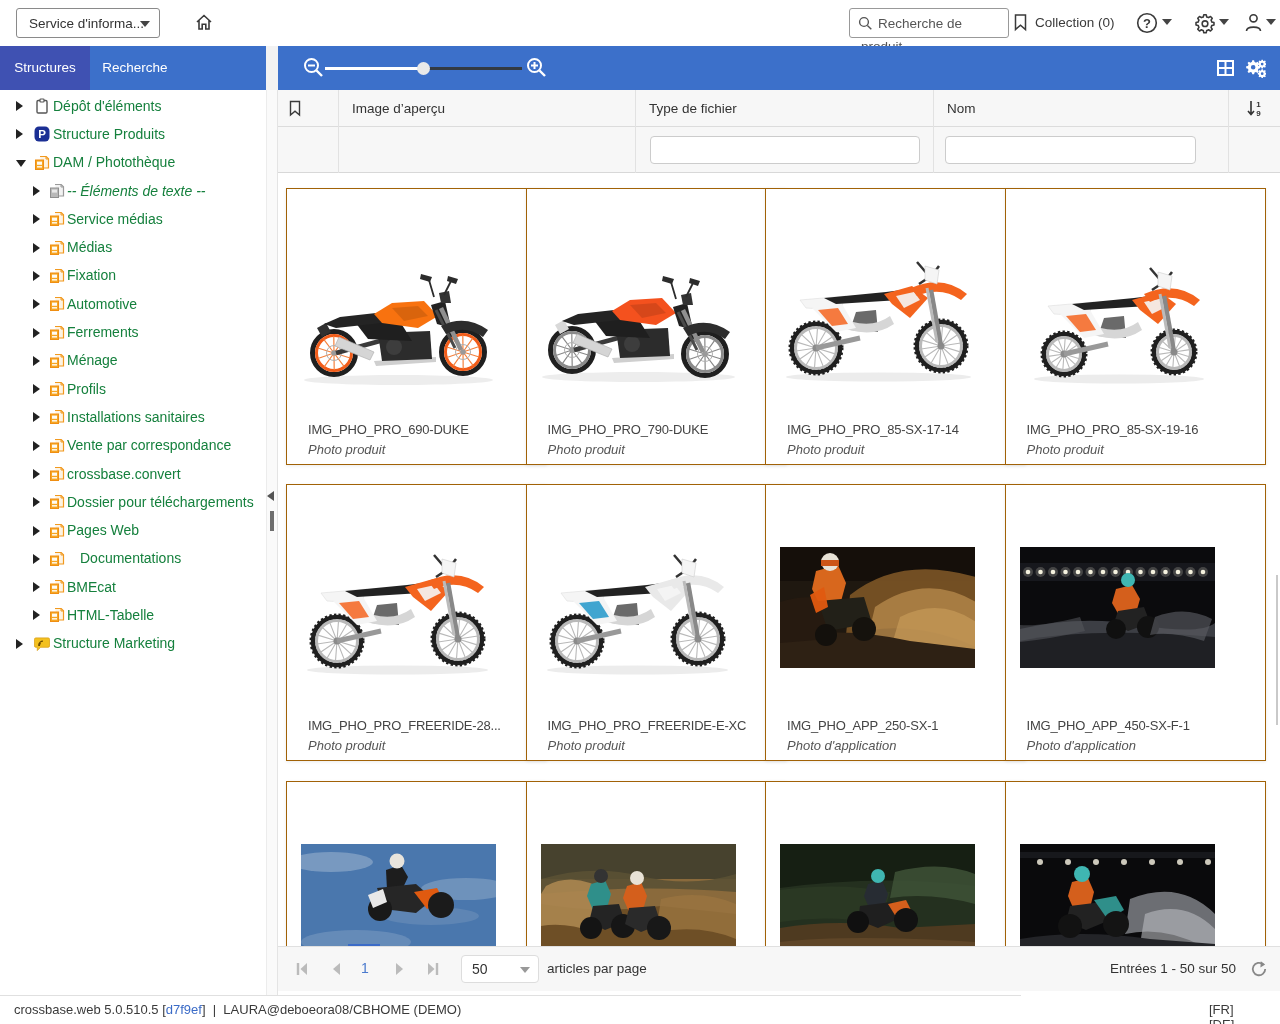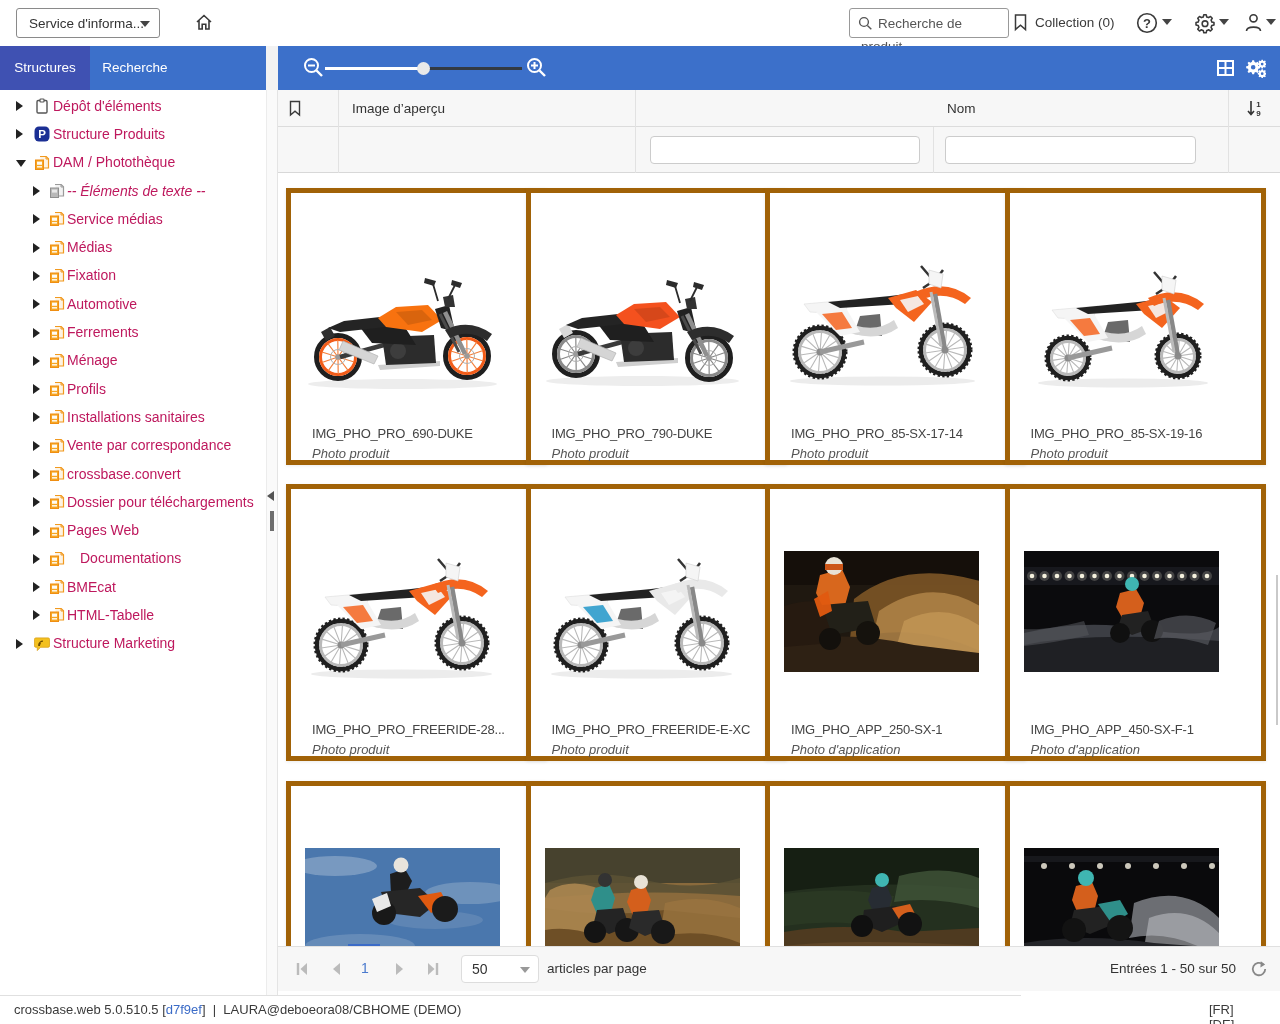--- a/index.html
+++ b/index.html
@@ -23,37 +23,37 @@
 #tabs { position:absolute; left:0; top:46px; width:266px; height:44px; background:#3c70ca; }
 #tabs .t1 { position:absolute; left:0; top:0; width:90px; height:44px; background:#3f51b2; color:#fff; font-size:13.5px; line-height:44px; text-align:center; }
 #tabs .t2 { position:absolute; left:90px; top:0; width:90px; height:44px; color:#fff; font-size:13.5px; line-height:44px; text-align:center; }
 
 #side { position:absolute; left:0; top:90px; width:266px; height:905px; background:#fff; }
 .trow { position:relative; height:28.3px; }
 .trow .tri { position:absolute; top:50%; margin-top:-4px; }
 .tri-r { width:0; height:0; border-top:5px solid transparent; border-bottom:5px solid transparent; border-left:7px solid #222; margin-top:-5px !important; }
 .tri-d { width:0; height:0; border-left:5px solid transparent; border-right:5px solid transparent; border-top:7px solid #222; margin-top:-3px !important; }
 .trow .ic { position:absolute; top:50%; margin-top:-8px; width:16px; height:16px; }
-.trow .lb { position:absolute; top:50%; margin-top:-8.5px; font-size:14px; color:#be185d; white-space:nowrap; }
+.trow .lb { position:absolute; top:50%; margin-top:-8.5px; font-size:14px; color:#15803d; white-space:nowrap; }
 
 #gutter { position:absolute; left:266px; top:46px; width:12px; height:949px; background:#fafafa; border-right:1px solid #e4e4e4; border-left:1px solid #ececec; }
 #gutter2 { position:absolute; left:266px; top:46px; width:12px; height:44px; background:#f2f2f2; }
 #gutthumb { position:absolute; left:270px; top:511px; width:4px; height:20px; background:#6e6e6e; }
 #collapse { position:absolute; left:267px; top:491px; width:0; height:0; border-top:5px solid transparent; border-bottom:5px solid transparent; border-right:7px solid #555; }
 
 #main { position:absolute; left:278px; top:46px; width:1002px; height:900px; background:#fff; overflow:hidden; }
 #toolbar { position:absolute; left:0; top:0; width:1002px; height:44px; background:#3c70ca; }
 #thead { position:absolute; left:0; top:44px; width:1002px; height:37px; background:#f7f7f7; border-bottom:1px solid #dcdcdc; }
 #thead .cell { position:absolute; top:0; height:37px; border-right:1px solid #e2e2e2; }
 #thead .cl { font-size:13.5px; color:#333; line-height:37px; padding-left:13px; }
 #tfilter { position:absolute; left:0; top:81px; width:1002px; height:46px; background:#f7f7f7; border-bottom:1px solid #d8d8d8; }
 #tfilter .cell { position:absolute; top:0; height:46px; border-right:1px solid #e2e2e2; }
 .finput { position:absolute; top:9px; height:28px; background:#fff; border:1px solid #ccc; border-radius:4px; }
 
-.card { position:absolute; width:261px; height:277px; background:#fff; border:5px solid #a16207; box-shadow:0 1px 3px rgba(0,0,0,0.08); }
+.card { position:absolute; width:261px; height:277px; background:#fff; border:1px solid #a16207; box-shadow:0 1px 3px rgba(0,0,0,0.08); }
 .card .nm { position:absolute; left:21px; top:233px; font-size:13px; letter-spacing:-0.2px; color:#444; white-space:nowrap; overflow:hidden; max-width:200px; }
 .card .st { position:absolute; left:21px; top:253px; font-size:13px; font-style:italic; color:#555; white-space:nowrap; }
 .pimg { position:absolute; left:10px; top:55px; width:205px; height:150px; }
 .limg { position:absolute; left:14px; top:62px; width:195px; height:121px; }
 
 #pager { position:absolute; left:278px; top:946px; width:1002px; height:45px; background:#f7f7f7; border-top:1px solid #e0e0e0; }
 #pgline { position:absolute; left:348px; top:944px; width:32px; height:2px; background:#3b6bc7; }
 .pgico { position:absolute; top:14px; }
 #footer { position:absolute; left:0; top:995px; width:1021px; height:29px; background:#fff; border-top:1px solid #e0e0e0; font-size:13px; color:#3a3a3a; }
 </style>
@@ -351,20 +351,21 @@
         </g>
       </svg>
   </div>
   <div id="thead">
     <div class="cell" style="left:0; width:61px">
         <svg style="position:absolute;left:10px;top:10px" width="14" height="17" viewBox="0 0 14 17">
           <path d="M2.5 1.5 H11.5 V15 L7 11.2 L2.5 15 Z" fill="none" stroke="#3a3a3a" stroke-width="1.4"></path>
         </svg>
       </div>
     <div class="cell cl" style="left:61px; width:297px">Image d’aperçu</div>
+    <div class="cell cl" style="left:358px; width:298px">Type de fichier</div>
     <div class="cell cl" style="left:656px; width:295px">Nom</div>
     <div class="cell" style="left:951px; width:51px; border-right:none">
       <svg style="position:absolute;left:17px;top:9px" width="18" height="19" viewBox="0 0 18 19">
           <path d="M5 2 V15 M2 12 L5 15.5 L8 12" fill="none" stroke="#333" stroke-width="1.6"></path>
           <text x="12.5" y="8" font-size="8" fill="#333" text-anchor="middle" font-weight="bold">1</text>
           <text x="12.5" y="17" font-size="8" fill="#333" text-anchor="middle" font-weight="bold">9</text>
         </svg>
     </div>
   </div>
   <div id="tfilter">

